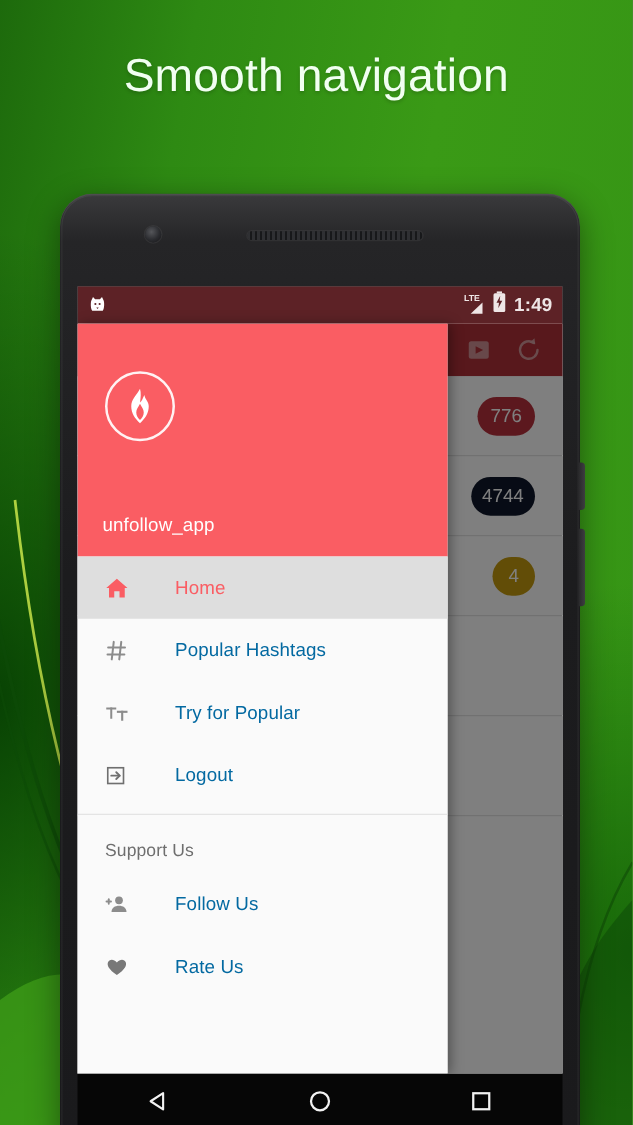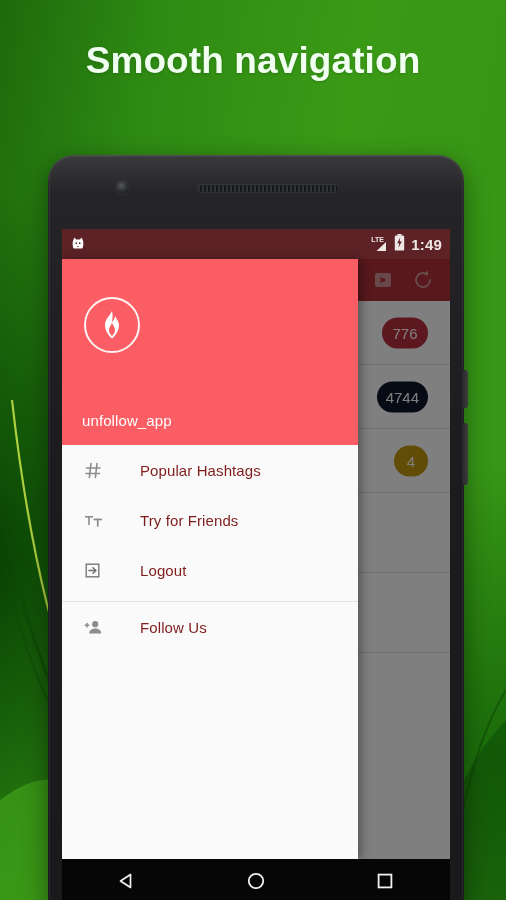--- a/index.html
+++ b/index.html
@@ -17,21 +17,21 @@
       radial-gradient(ellipse 300px 420px at 505px 760px, rgba(0,70,0,.55) 0%, rgba(0,70,0,0) 70%),
       radial-gradient(ellipse 260px 520px at 0px 560px, rgba(0,52,0,.80) 0%, rgba(0,52,0,0) 72%),
       linear-gradient(100deg, #1d6a0c 0%, #2e8a13 24%, #3a9a16 55%, #359415 100%);
   }
   .bg-swirl { position:absolute; inset:0; overflow:hidden; }
   .bg-swirl svg { position:absolute; inset:0; }
 
   .headline {
     position:absolute; left:0; right:0; top:36px;
     text-align:center; color:#f1fff1;
-    font-size:37px; line-height:1.37; font-weight:700;
+    font-size:37px; line-height:1.37; font-weight:400;
     letter-spacing:.1px;
     text-shadow:0 1px 3px rgba(0,0,0,.18);
   }
   .headline span { display:block; }
 
   
   .phone {
     position:absolute; left:48px; top:155px;
     width:416px; height:760px;
     background:linear-gradient(180deg,#3a3a3c 0%,#252527 5%,#1c1c1e 40%,#1a1a1c 100%);
@@ -122,21 +122,21 @@
     display:flex; align-items:center; justify-content:center;
   }
   .dr-name { color:#ffffff; font-size:15px; font-weight:500; letter-spacing:.1px; }
   .dr-sub  { color:#ffe4e5; font-size:14px; margin-top:3px; letter-spacing:.1px; }
 
   .dr-list { flex:1 1 auto; overflow:hidden; background:#fafafa; }
   .dr-item {
     height:50px; display:flex; align-items:center; padding-left:22px; cursor:pointer;
   }
   .dr-item .ic { width:26px; display:flex; align-items:center; justify-content:flex-start; }
-  .dr-item .lab { margin-left:30px; font-size:15px; color:#7f1d1d; letter-spacing:.1px; }
+  .dr-item .lab { margin-left:30px; font-size:15px; color:#0369a1; letter-spacing:.1px; }
   .dr-item.selected { background:#dedede; }
   .dr-item.selected .lab { color:#fa5d63; }
   .dr-divider { height:1px; background:#e4e4e4; margin:6px 0 0; }
   .dr-section {
     padding:20px 0 10px 22px; font-size:14px; color:#6e6e6e; letter-spacing:.1px;
   }
 </style>
 </head>
 <body>
 
@@ -240,20 +240,28 @@
             <svg width="30" height="32" viewBox="0 0 30 32">
               <path d="M15 2 C 12 8, 8 10, 8 16 C 8 21.5, 11 26, 15 29.5 C 19 26, 22 21.5, 22 16 C 22 12, 19 10.5, 18.5 7 C 17 10, 16.5 12, 15 13 C 15.6 9, 16 5.5, 15 2 Z" fill="#ffffff"></path>
               <path d="M15 14 C 13.5 17, 12 18.5, 12 21 C 12 23.6, 13.4 25.6, 15 27 C 16.6 25.6, 18 23.6, 18 21 C 18 18.5, 16.5 17, 15 14 Z" fill="#fa5d63"></path>
             </svg>
           </div>
           <div class="dr-name">unfollow_app</div>
         </div>
 
         <div class="dr-list">
 
+          <div class="dr-item selected">
+            <span class="ic">
+              <svg width="19" height="19" viewBox="0 0 19 19">
+                <path d="M9.5 2 L18 9.4 L15.8 9.4 L15.8 17 L11.6 17 L11.6 12 L7.4 12 L7.4 17 L3.2 17 L3.2 9.4 L1 9.4 Z" fill="#fa5d63"></path>
+              </svg>
+            </span>
+            <span class="lab">Home</span>
+          </div>
 
           <div class="dr-item">
             <span class="ic">
               <svg width="19" height="19" viewBox="0 0 19 19">
                 <g stroke="#8c8c8c" stroke-width="1.6" stroke-linecap="round">
                   <line x1="7" y1="2.5" x2="5.4" y2="16.5"></line>
                   <line x1="13" y1="2.5" x2="11.4" y2="16.5"></line>
                   <line x1="2.5" y1="7" x2="16" y2="7"></line>
                   <line x1="2" y1="12.5" x2="15.5" y2="12.5"></line>
                 </g>
@@ -266,54 +274,63 @@
             <span class="ic">
               <svg width="19" height="19" viewBox="0 0 19 19">
                 <g fill="#8c8c8c">
                   <rect x="1" y="5" width="8" height="1.6"></rect>
                   <rect x="4.2" y="5" width="1.6" height="9"></rect>
                   <rect x="9.5" y="7.6" width="8.5" height="1.7"></rect>
                   <rect x="12.9" y="7.6" width="1.7" height="8"></rect>
                 </g>
               </svg>
             </span>
-            <span class="lab">Try for Friends</span>
+            <span class="lab">Try for Popular</span>
           </div>
 
           <div class="dr-item">
             <span class="ic">
               <svg width="19" height="19" viewBox="0 0 19 19">
                 <rect x="2.2" y="3.2" width="12.6" height="12.6" fill="none" stroke="#6f6f6f" stroke-width="1.3"></rect>
                 <g stroke="#6f6f6f" stroke-width="1.5" stroke-linecap="round" stroke-linejoin="round" fill="none">
                   <line x1="5" y1="9.5" x2="11.6" y2="9.5"></line>
                   <polyline points="9,6.8 11.8,9.5 9,12.2"></polyline>
                 </g>
               </svg>
             </span>
             <span class="lab">Logout</span>
           </div>
 
           <div class="dr-divider"></div>
 
+          <div class="dr-section">Support Us</div>
 
           <div class="dr-item">
             <span class="ic">
               <svg width="19" height="19" viewBox="0 0 19 19">
                 <circle cx="11.2" cy="6.2" r="3.1" fill="#8c8c8c"></circle>
                 <path d="M5.2 15.6 C 5.2 12.2, 8 10.6, 11.2 10.6 C 14.4 10.6, 17.2 12.2, 17.2 15.6 Z" fill="#8c8c8c"></path>
                 <g stroke="#8c8c8c" stroke-width="1.5" stroke-linecap="round">
                   <line x1="3" y1="5.4" x2="3" y2="9"></line>
                   <line x1="1.2" y1="7.2" x2="4.8" y2="7.2"></line>
                 </g>
               </svg>
             </span>
             <span class="lab">Follow Us</span>
           </div>
 
 
+          <div class="dr-item">
+            <span class="ic">
+              <svg width="19" height="19" viewBox="0 0 19 19">
+                <path d="M9.5 16 C 3 11.4, 1.4 8.2, 2.4 5.7 C 3.4 3.2, 7 2.8, 9.5 6 C 12 2.8, 15.6 3.2, 16.6 5.7 C 17.6 8.2, 16 11.4, 9.5 16 Z" fill="#787878"></path>
+              </svg>
+            </span>
+            <span class="lab">Rate Us</span>
+          </div>
 
         </div>
       </div>
 
     </div>
 
     <div style="position:absolute;left:14px;top:704px;width:388px;height:48px;background:#060606;display:flex;align-items:center;justify-content:space-around;">
       <span>
         <svg width="22" height="22" viewBox="0 0 22 22">
           <path d="M14.5 4.5 L14.5 17.5 L4.5 11 Z" fill="none" stroke="#f2f2f2" stroke-width="1.7" stroke-linejoin="round"></path>

